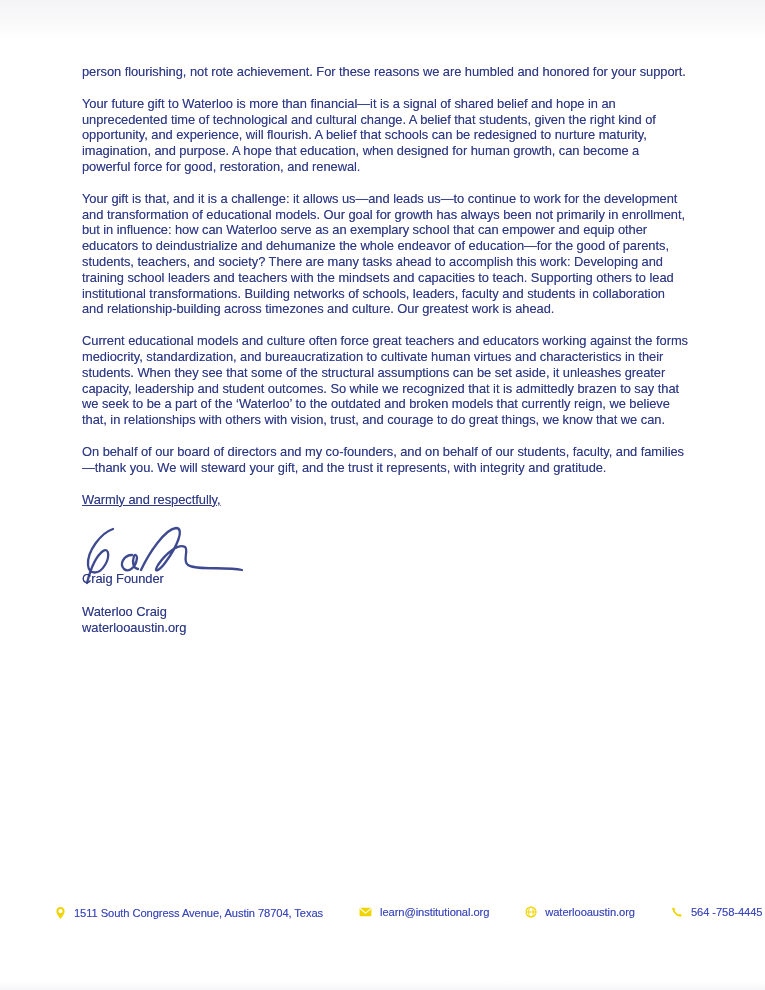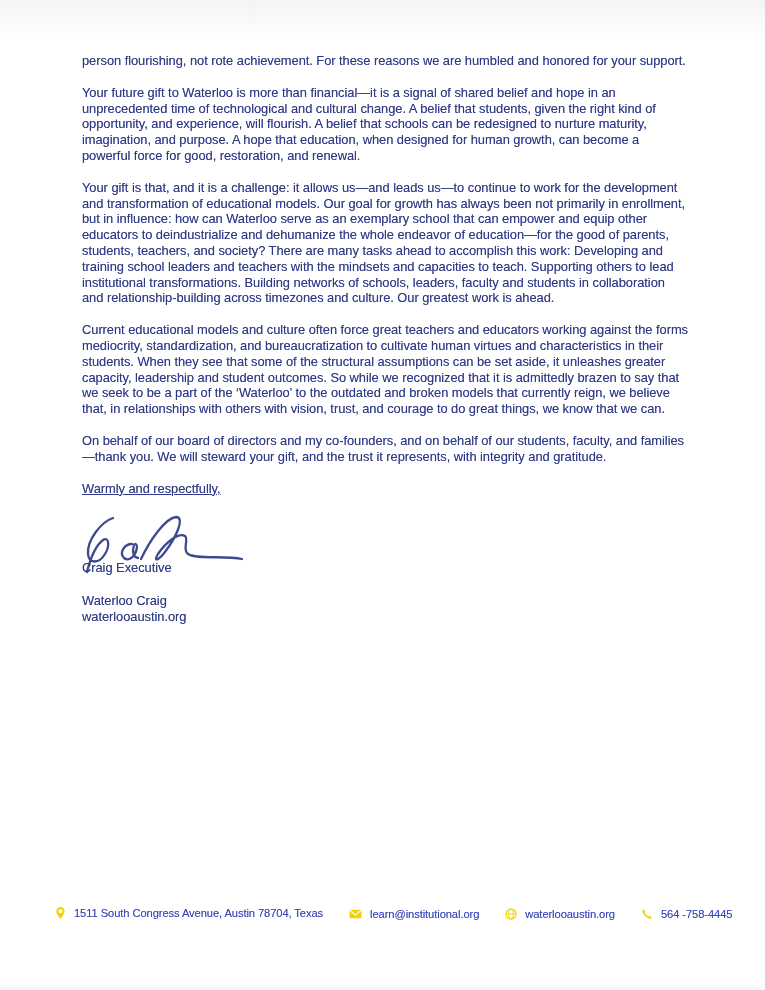--- a/index.html
+++ b/index.html
@@ -22,21 +22,21 @@
   }
   .scan-edge-bottom {
     position: absolute;
     bottom: 0; left: 0; right: 0;
     height: 8px;
     background: linear-gradient(to top, #f6f6f8, #ffffff);
   }
   .letter {
     position: absolute;
     left: 82px;
-    top: 53px;
+    top: 64px;
     width: 607px;
     color: #2e3a87;
     font-size: 12.9px;
     line-height: 15.8px;
     letter-spacing: -0.05px;
     text-shadow: 0 0 0.45px rgba(46, 58, 135, 0.55);
   }
   .letter p {
     margin: 0 0 16px 0;
   }
@@ -53,22 +53,22 @@
   }
   .org-block {
     margin-top: 17px;
   }
   .footer-contact {
     position: absolute;
     left: 55px;
     top: 906px;
     width: 660px;
     display: flex;
-    align-items: flex-end;
-    gap: 26px;
+    align-items: flex-start;
+    gap: 36px;
     color: #3a48bb;
     font-size: 11.2px;
     letter-spacing: -0.1px;
     text-shadow: 0 0 0.4px rgba(58, 72, 187, 0.5);
     white-space: nowrap;
   }
   .footer-item {
     display: flex;
     align-items: center;
     gap: 8px;
@@ -94,21 +94,21 @@
   <p class="closing-line">Warmly and respectfully,</p>
 
   <svg class="signature-svg" width="175" height="62" viewBox="0 0 175 62" fill="none">
     <g stroke="#2e3a87" stroke-width="2.3" stroke-linecap="round" stroke-linejoin="round" opacity="0.92">
       <path d="M36 6 C24 10, 10 28, 11 42 C12 52, 22 52, 28 42 C33 34, 32 24, 26 28 C18 34, 13 48, 10 60"></path>
       <path d="M55 32 C47 32, 42 41, 47 46 C52 50, 59 44, 60 35 C60 32, 58 31, 57 33 C55 39, 56 45, 61 46"></path>
       <path d="M64 47 C72 30, 88 6, 99 5 C108 5, 100 24, 88 40 C81 49, 76 50, 81 42 C89 30, 102 20, 108 24 C112 27, 105 38, 111 42 C120 48, 148 43, 165 47"></path>
     </g>
   </svg>
 
-  <div class="sig-name">Craig Executive</div>
+  <div class="sig-name">Craig Founder</div>
 
   <div class="org-block">
     <div class="sig-org">Waterloo Craig</div>
     <div class="sig-site">waterlooaustin.org</div>
   </div>
 </div>
 
 <div class="footer-contact">
   <div class="footer-item">
     <span class="footer-icon">

